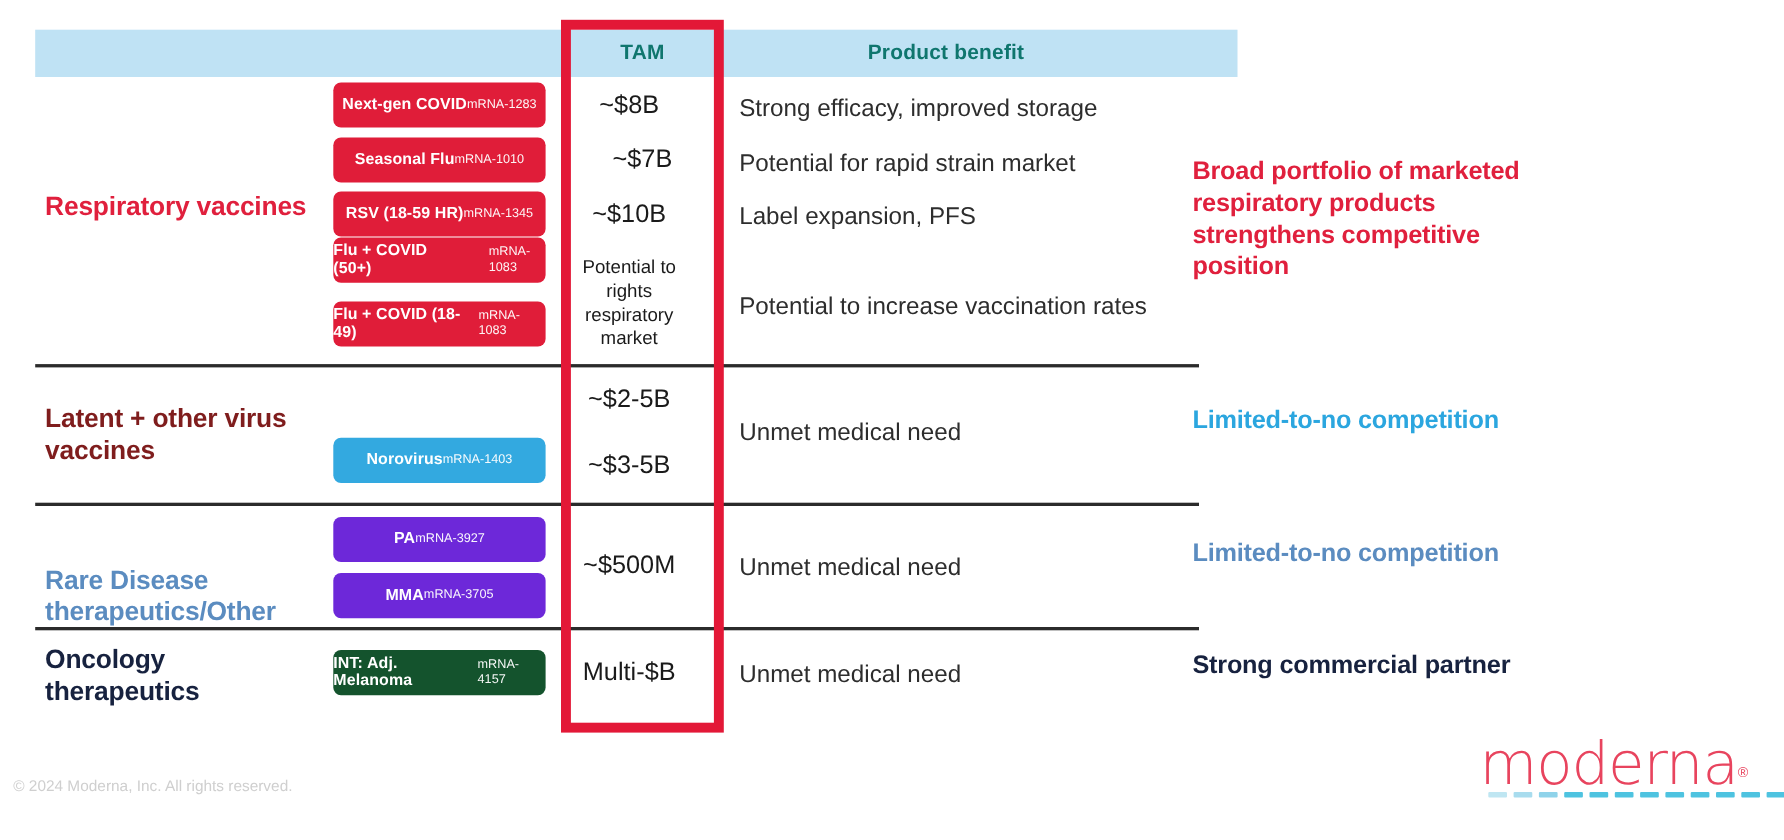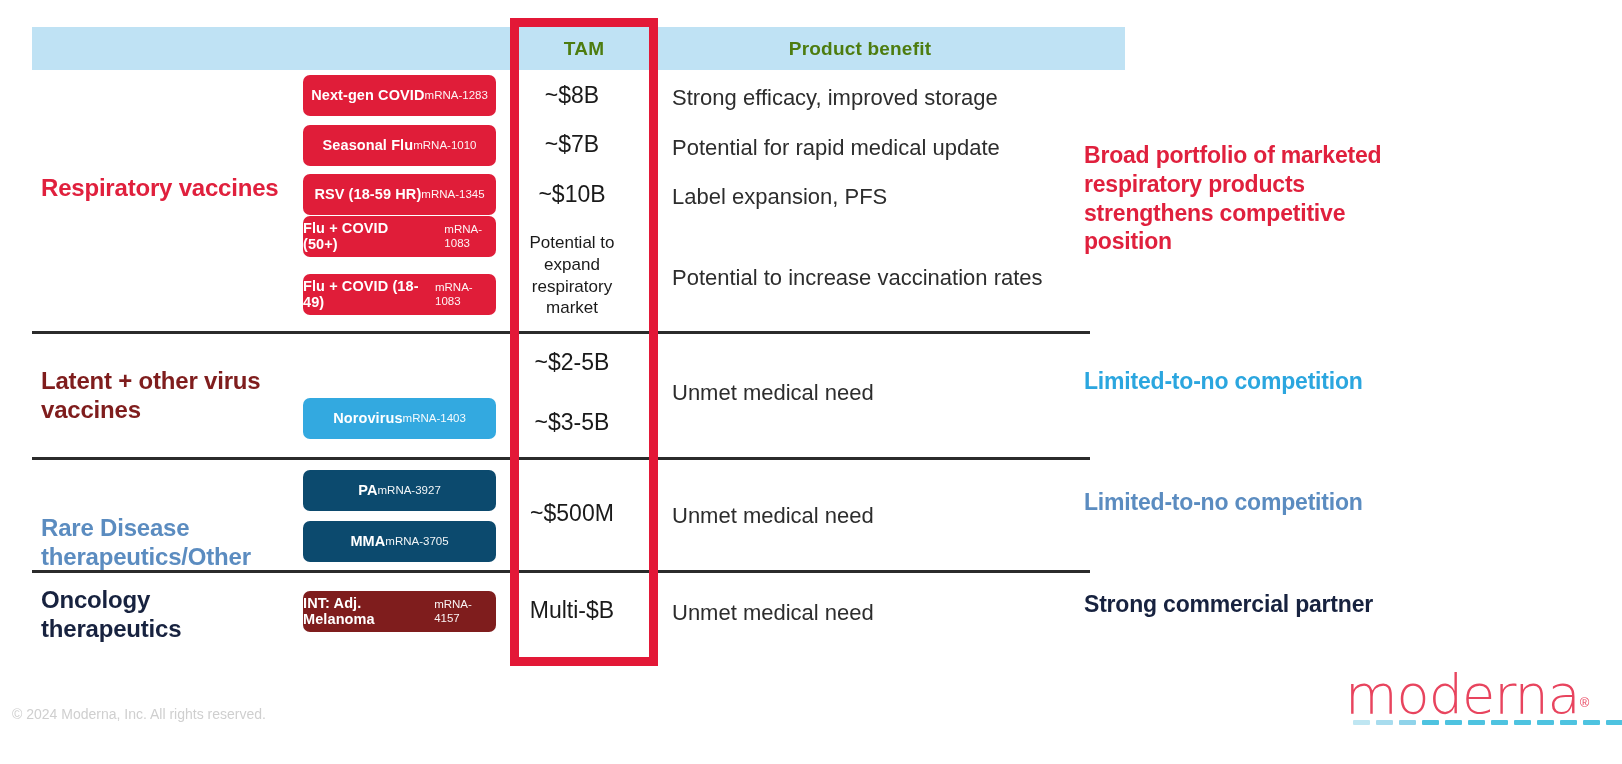--- a/index.html
+++ b/index.html
@@ -28,21 +28,21 @@
   }
   .header-label {
     position: absolute;
     top: 27px;
     height: 43px;
     display: flex;
     align-items: center;
     justify-content: center;
     font-size: 19px;
     font-weight: bold;
-    color: #4d7c0f;
+    color: #0f766e;
     letter-spacing: .2px;
   }
   .header-tam { left: 510px; width: 148px; }
   .header-benefit { left: 660px; width: 400px; }
 
   
   .redbox {
     position: absolute;
     left: 510px;
     top: 18px;
@@ -99,22 +99,22 @@
   }
   .pill .pcode {
     font-size: 11.5px;
     font-weight: normal;
     line-height: 1.2;
     opacity: .95;
     margin-top: 1px;
   }
   .pill-red { background: #e01d39; }
   .pill-blue { background: #33a9e0; }
-  .pill-steel { background: #0c4a6e; }
-  .pill-navy { background: #7f1d1d; }
+  .pill-steel { background: #6d28d9; }
+  .pill-navy { background: #14532d; }
 
   
   .tam {
     position: absolute;
     left: 510px;
     width: 124px;
     text-align: center;
     font-size: 23px;
     color: #1a1a1a;
     z-index: 4;
@@ -223,26 +223,26 @@
   <div class="pill pill-red" style="top:216px;gap:40px;">
     <span class="pname">Flu + COVID (50+)</span>
     <span class="pcode">mRNA-1083</span>
   </div>
   <div class="pill pill-red" style="top:274px;">
     <span class="pname">Flu + COVID (18-49)</span>
     <span class="pcode">mRNA-1083</span>
   </div>
 
   <div class="tam" style="top:82px;">~$8B</div>
-  <div class="tam" style="top:131px;">~$7B</div>
+  <div class="tam" style="top:131px;margin-left:12px;">~$7B</div>
   <div class="tam" style="top:181px;">~$10B</div>
-  <div class="tam small" style="top:232px; padding:0 14px;">Potential to expand respiratory market</div>
+  <div class="tam small" style="top:232px; padding:0 14px;">Potential to rights respiratory market</div>
 
   <div class="benefit" style="top:85px;">Strong efficacy, improved storage</div>
-  <div class="benefit" style="top:135px;">Potential for rapid medical update</div>
+  <div class="benefit" style="top:135px;">Potential for rapid strain market</div>
   <div class="benefit" style="top:184px;">Label expansion, PFS</div>
   <div class="benefit" style="top:265px;">Potential to increase vaccination rates</div>
 
   <div class="commentary cm-red" style="top:141px;">Broad portfolio of marketed respiratory products strengthens competitive position</div>
 
   <div class="divider" style="top:331px;"></div>
 
   <div class="cat-label cat-blue" style="top:366px; width:265px;">Latent + other virus vaccines</div>
 
   <div class="pill pill-blue" style="top:398px;">

